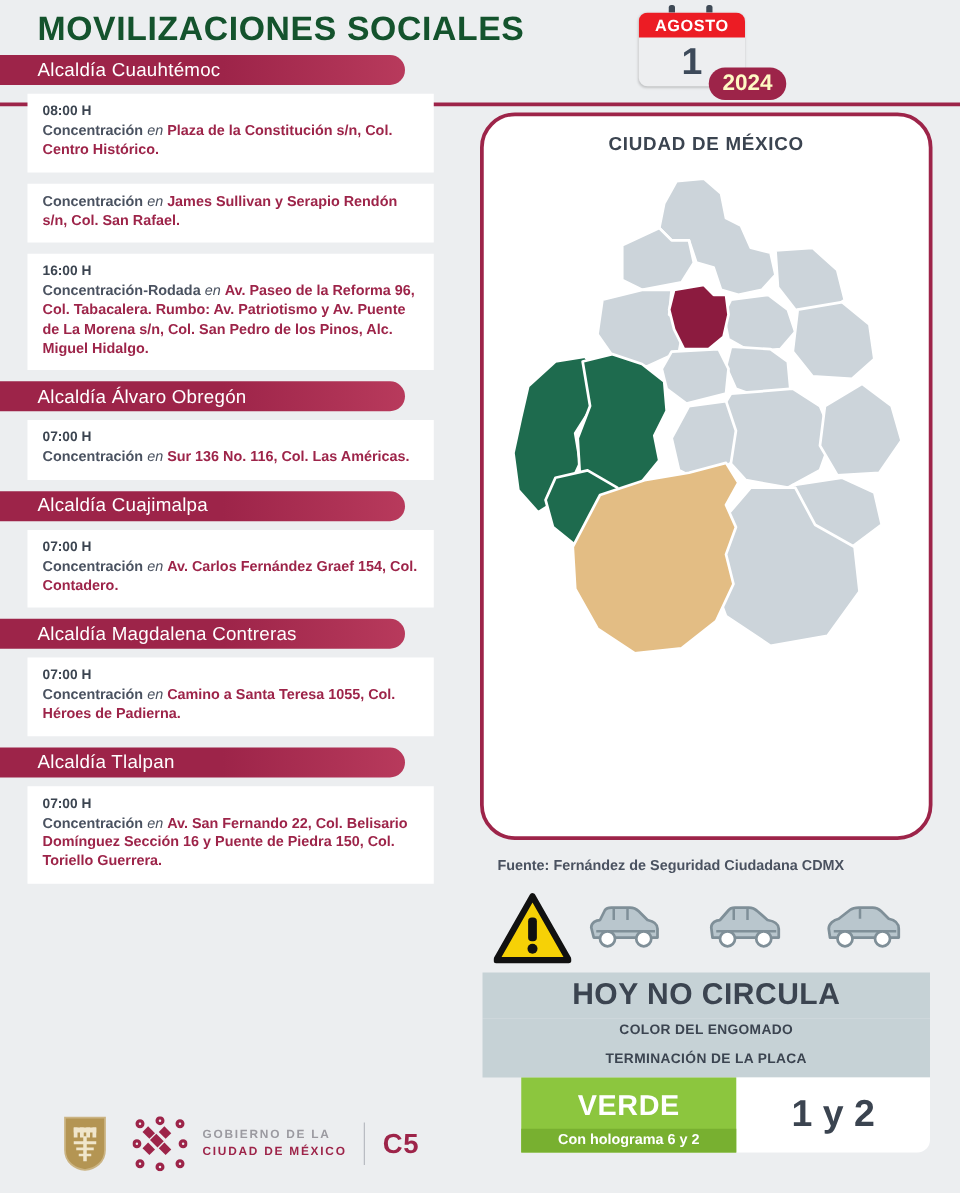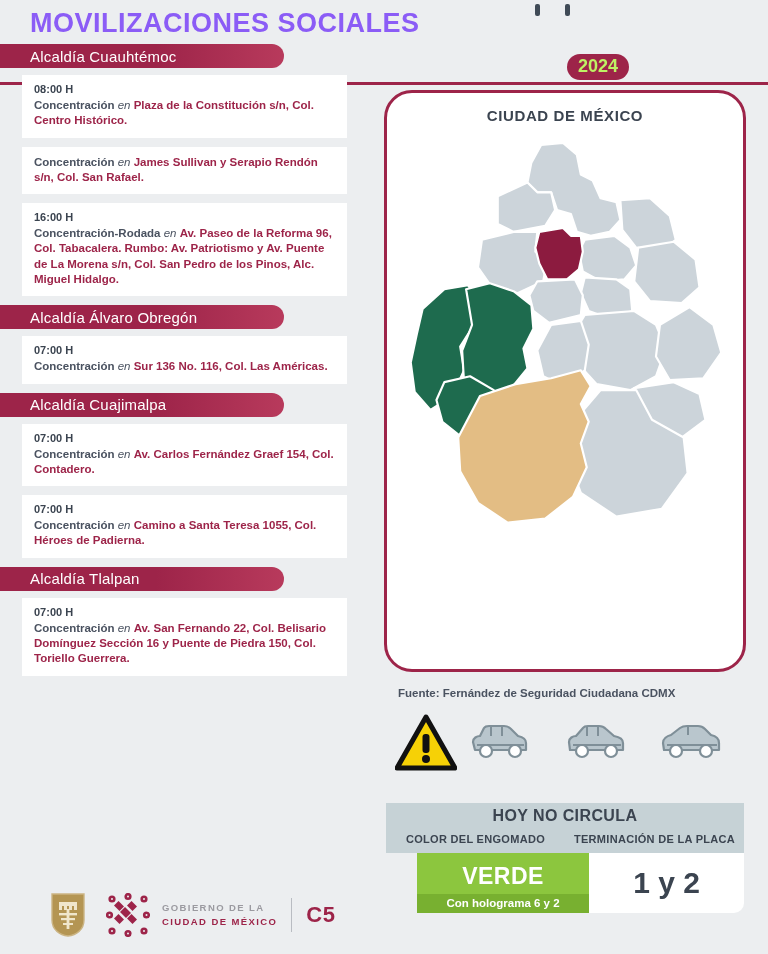--- a/index.html
+++ b/index.html
@@ -8,21 +8,21 @@
     background: #eceef0;
     font-family: "Liberation Sans", sans-serif;
     overflow: hidden;
   }
   #root { position: relative; width: 768px; height: 954px; background: #eceef0; }
 
   
   .main-title {
     position: absolute; left: 30px; top: 8px;
     font-size: 27px; font-weight: bold; letter-spacing: .5px;
-    color: #8b5cf6;
+    color: #14532d;
   }
 
   
   .cal { position: absolute; left: 511px; top: 4px; width: 85px; height: 68px; }
   .cal-ring { position: absolute; width: 5px; height: 12px; background: #3f4a56; border-radius: 2px; top: 0; }
   .cal-ring.l { left: 24px; }
   .cal-ring.r { left: 54px; }
   .cal-body {
     position: absolute; top: 6px; left: 0; width: 85px; height: 59px;
     background: #edeef0; border-radius: 7px; box-shadow: 0 1px 2px rgba(0,0,0,.18);
@@ -32,35 +32,35 @@
     height: 20px; background: #ec1c24; color: #fff;
     font-size: 13px; font-weight: bold; letter-spacing: .5px;
     display: flex; align-items: center; justify-content: center;
   }
   .cal-day {
     height: 39px; color: #3d4a5a; font-size: 30px; font-weight: bold;
     display: flex; align-items: center; justify-content: center;
   }
   .cal-year {
     position: absolute; left: 56px; top: 50px;
-    background: #9d2449; color: #bef264; border-radius: 13px;
+    background: #9d2449; color: #fef9c3; border-radius: 13px;
     padding: 2px 11px 3px; font-size: 18px; font-weight: bold;
   }
 
   
   .header-rule {
     position: absolute; left: 0; top: 82px; width: 768px; height: 3px;
     background: #9d2449;
   }
 
   
   .left-col { position: absolute; left: 0; top: 44px; width: 378px; }
 
   .alc-pill {
-    position: relative; height: 24px; width: 284px; margin: 0 0 7px 0;
+    position: relative; height: 24px; width: 324px; margin: 0 0 7px 0;
     background: linear-gradient(90deg, #9d2449 0%, #9d2449 55%, #b83a5c 100%);
     border-radius: 0 12px 12px 0;
     display: flex; align-items: center;
   }
   .alc-pill span {
     color: #ffffff; font-size: 15px; padding-left: 30px; letter-spacing: .2px;
     white-space: nowrap;
   }
 
   .event-card {
@@ -111,25 +111,24 @@
   .warn-tri { position: absolute; left: 3px; top: 2px; width: 62px; height: 58px; }
   .car { position: absolute; top: 12px; }
   .car.c1 { left: 76px; }
   .car.c2 { left: 173px; }
   .car.c3 { left: 268px; }
 
   
   .hnc { position: absolute; left: 386px; top: 778px; width: 358px; }
   .hnc-title {
     background: #c6d2d6; color: #3b4450; text-align: center;
-    font-size: 16px; font-weight: bold; letter-spacing: .4px;
+    font-size: 24px; font-weight: bold; letter-spacing: .4px;
     padding: 4px 0 5px;
-    margin-top: 25px;
-  }
-  .hnc-sub { display: flex; background: #c6d2d6; }
+  }
+  .hnc-sub { display: flex; background: #c6d2d6; flex-direction: column; }
   .hnc-sub > div {
     flex: 1; text-align: center; color: #3b4450;
     font-size: 11px; font-weight: bold; line-height: 1.3;
     padding: 2px 0 7px; letter-spacing: .3px;
   }
   .hnc-vals { display: flex; height: 60px; padding-left: 31px; }
   .hnc-left {
     width: 172px; background: #8cc63e; position: relative;
     display: flex; align-items: center; justify-content: center;
   }
@@ -153,20 +152,24 @@
 </head>
 <body>
 
 <div id="root">
 
   <div class="main-title">MOVILIZACIONES SOCIALES</div>
 
   <div class="cal">
     <div class="cal-ring l"></div>
     <div class="cal-ring r"></div>
+    <div class="cal-body">
+      <div class="cal-month">AGOSTO</div>
+      <div class="cal-day">1</div>
+    </div>
     <div class="cal-year">2024</div>
   </div>
 
   <div class="header-rule"></div>
 
   <div class="left-col" id="left-col">
       <div class="alc-block">
         <div class="alc-pill">
           <span>Alcaldía Cuauhtémoc</span>
         </div>
@@ -194,20 +197,23 @@
       <div class="alc-block">
         <div class="alc-pill">
           <span>Alcaldía Cuajimalpa</span>
         </div>
         <div class="event-card">
           <div class="event-time">07:00 H</div>
           <div class="event-text"><span>Concentración</span><span class="pl"> en </span><span class="hl">Av. Carlos Fernández Graef 154, Col. Contadero.</span></div>
         </div>
       </div>
       <div class="alc-block">
+        <div class="alc-pill">
+          <span>Alcaldía Magdalena Contreras</span>
+        </div>
         <div class="event-card">
           <div class="event-time">07:00 H</div>
           <div class="event-text"><span>Concentración</span><span class="pl"> en </span><span class="hl">Camino a Santa Teresa 1055, Col. Héroes de Padierna.</span></div>
         </div>
       </div>
       <div class="alc-block">
         <div class="alc-pill">
           <span>Alcaldía Tlalpan</span>
         </div>
         <div class="event-card">

